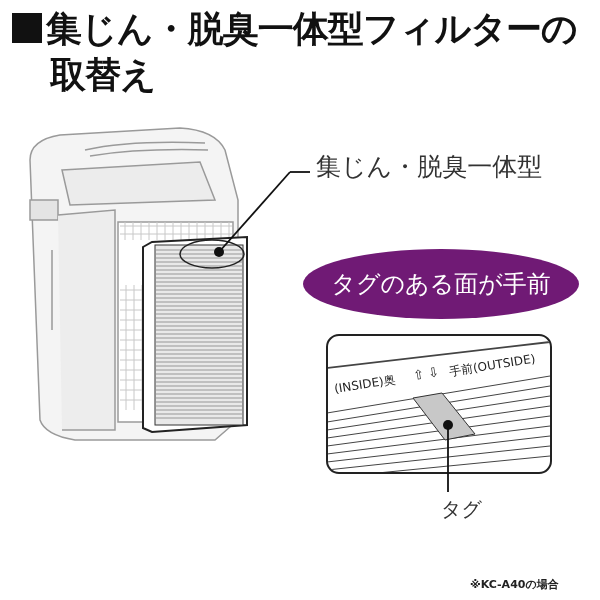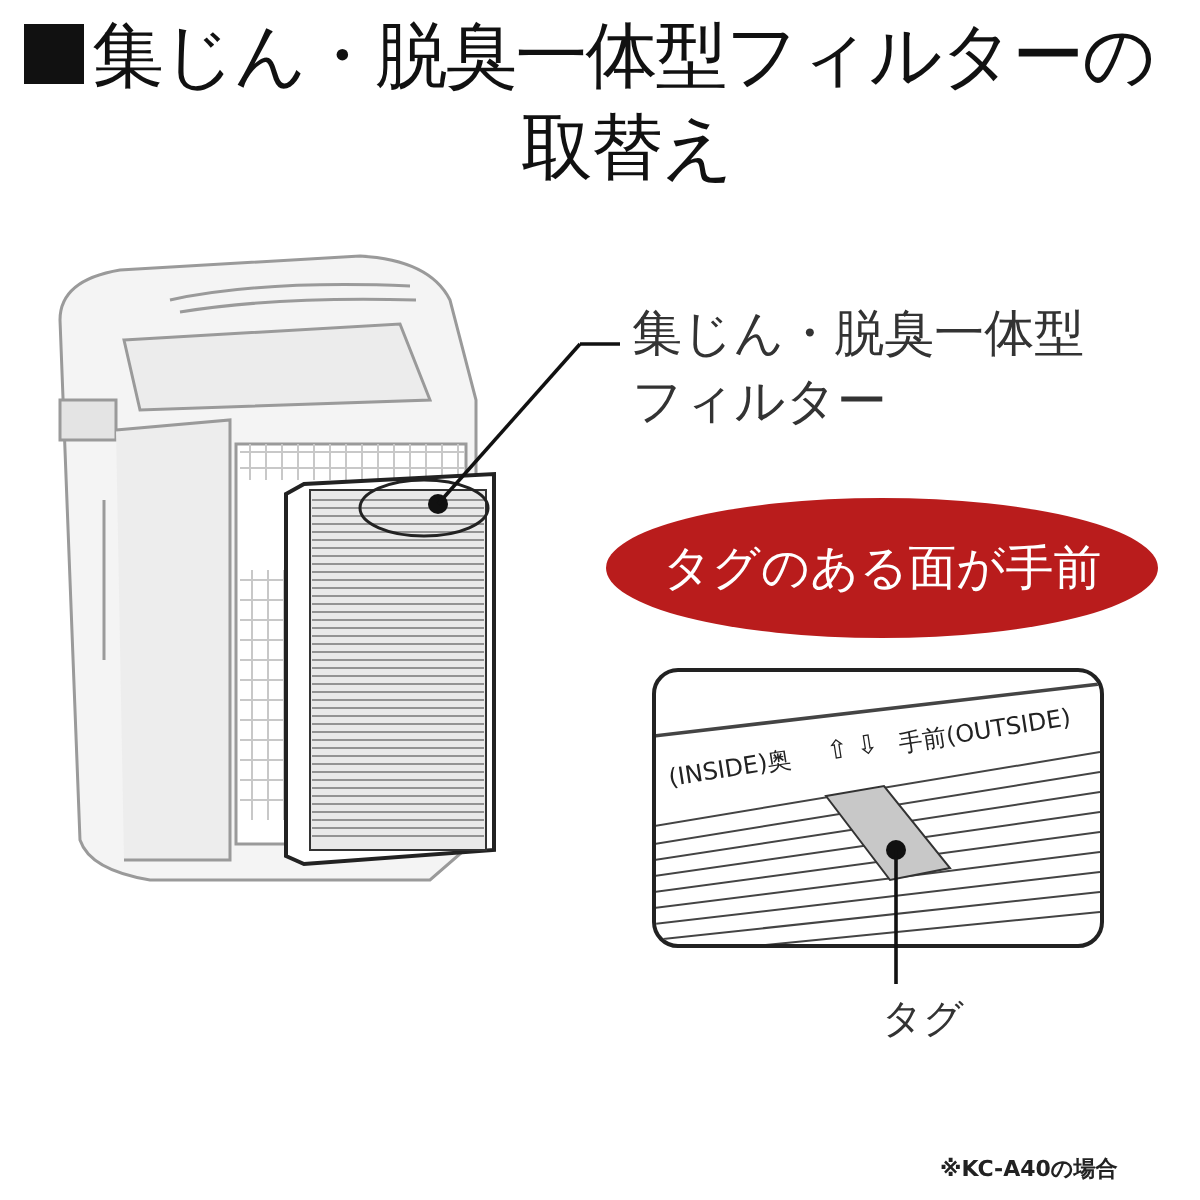--- a/index.html
+++ b/index.html
@@ -1,26 +1,26 @@
 <!DOCTYPE html>
 <html><head>
 <meta charset="utf-8">
 <style>
   html, body { margin:0; padding:0; background:#ffffff; }
   body { width:600px; height:600px; position:relative; overflow:hidden;
          font-family:"DejaVu Sans", sans-serif; color:#111; }
-  .title { position:absolute; left:12px; top:6px; font-size:36px; font-weight:normal;
-           line-height:46px; letter-spacing:-1px; color:#111;text-align:center; }
+  .title { position:absolute; left:12px; top:6px; font-size:36px; font-weight:bold;
+           line-height:46px; letter-spacing:-1px; color:#111; }
   .title .sq { display:inline-block; width:30px; height:30px; background:#111;
                vertical-align:-2px; margin-right:4px; }
   .title .l2 { padding-left:38px; display:block; }
   .label { position:absolute; left:316px; top:150px; font-size:25px; line-height:34px; color:#333; }
   .label .l2 { display:block; }
   .pill { position:absolute; left:303px; top:249px; width:276px; height:70px;
-          border-radius:50%; background:#b91c1c; color:#fff; font-size:24px;
+          border-radius:50%; background:#701a75; color:#fff; font-size:24px;
           display:flex; align-items:center; justify-content:center; letter-spacing:0; }
   .tag-label { position:absolute; left:441px; top:496px; font-size:20px; color:#333; }
   .note { position:absolute; left:470px; top:577px; font-size:11px; font-weight:bold; color:#222; }
   svg { position:absolute; left:0; top:0; }
 </style>
 </head>
 <body>
 
 <div class="title">
   <span class="sq"></span><span>集じん・脱臭一体型フィルターの</span>
@@ -78,21 +78,20 @@
     <text x="335" y="393" font-size="12" fill="#222" transform="rotate(-9 335 393)" font-family="DejaVu Sans, sans-serif">(INSIDE)奥</text>
     <text x="414" y="380" font-size="13" fill="#222" transform="rotate(-9 414 380)" font-family="DejaVu Sans, sans-serif">⇧ ⇩</text>
     <text x="450" y="376" font-size="12" fill="#222" transform="rotate(-9 450 376)" font-family="DejaVu Sans, sans-serif">手前(OUTSIDE)</text>
     <circle cx="448" cy="425" r="5" fill="#111"></circle>
     <line x1="448" y1="425" x2="448" y2="492" stroke="#111" stroke-width="1.8"></line>
   </g>
 </svg>
 
 <div class="label">
   <span>集じん・脱臭一体型</span>
-  <span class="l2">フィルター</span>
 </div>
 
 <div class="pill">
   <span>タグのある面が手前</span>
 </div>
 
 <div class="tag-label">タグ</div>
 <div class="note">※KC-A40の場合</div>
 
 </body></html>

